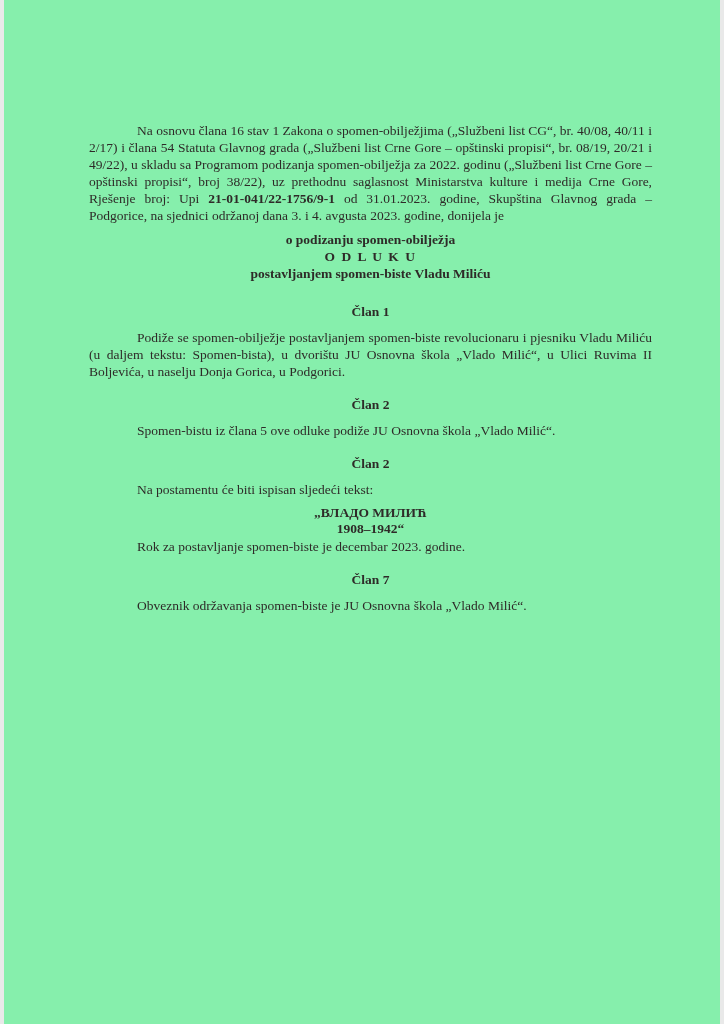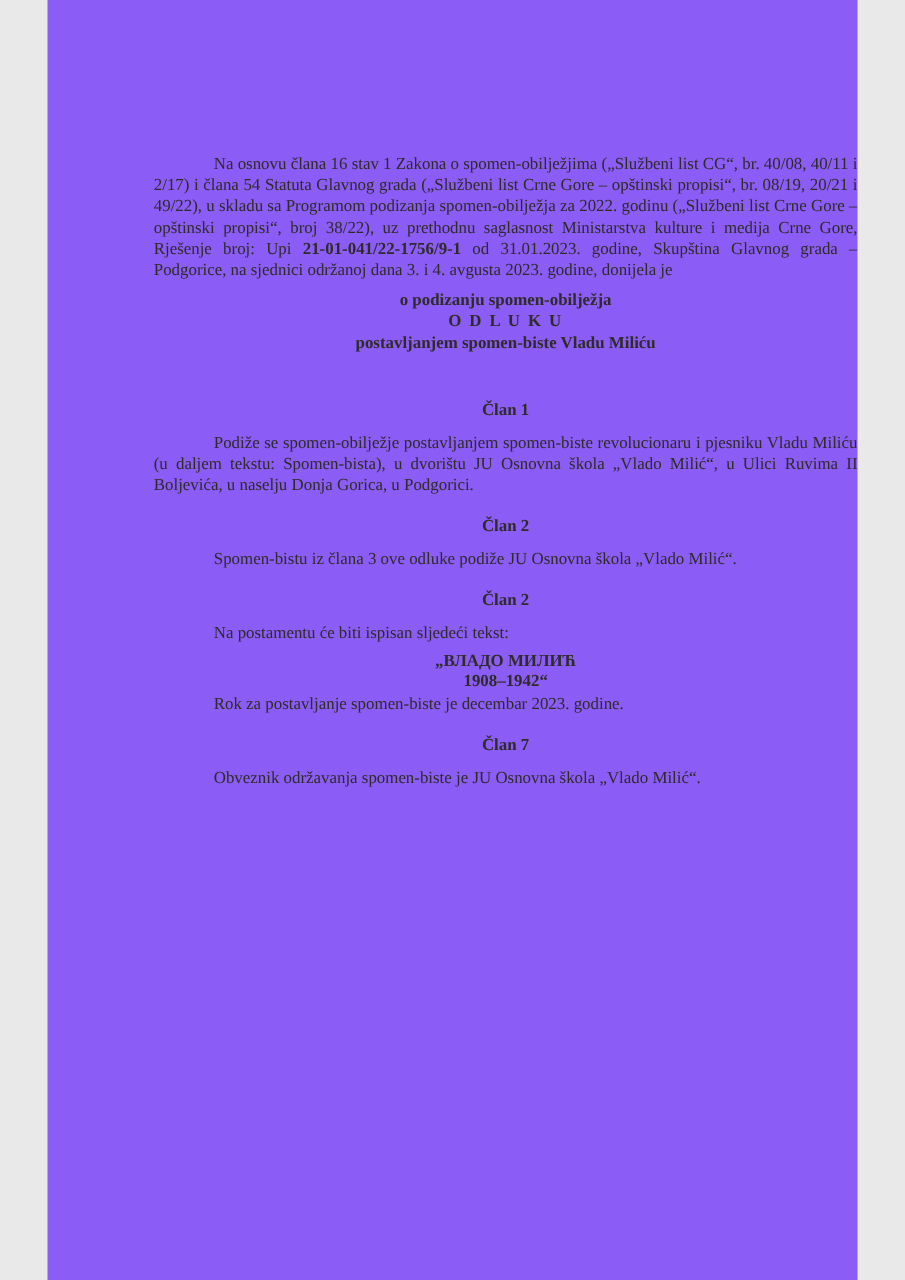--- a/index.html
+++ b/index.html
@@ -2,24 +2,24 @@
 <html lang="sr"><head>
 <meta charset="utf-8">
 <style>
   html, body {
     margin: 0;
     padding: 0;
     background: #e9e9e9;
   }
   .page {
     position: relative;
-    width: 648px;
+    width: 716px;
     height: 1024px;
     margin: 0 auto;
-    background: #8b5cf6;
+    background: #86efac;
     font-family: "Liberation Serif", "DejaVu Serif", serif;
     color: #2e2b28;
     overflow: hidden;
   }
   .content {
     position: absolute;
     left: 85px;
     top: 122px;
     width: 563px;
     font-size: 13.5px;
@@ -43,21 +43,21 @@
     margin-bottom: 1px;
   }
   .article-heading {
     margin: 16px 0 9px 0;
     font-size: 13.5px;
     line-height: 17px;
     text-align: center;
     font-weight: bold;
   }
   .article-heading.first {
-    margin-top: 36px;
+    margin-top: 20px;
   }
   .inscription {
     margin-top: 7px;
     text-align: center;
     font-weight: bold;
   }
   .inscription-line {
     line-height: 16.5px;
   }
 </style>
@@ -75,21 +75,21 @@
       <div class="title-line">postavljanjem spomen-biste Vladu Miliću</div>
     </div>
 
     <section>
       <h2 class="article-heading first">Član 1</h2>
       <p class="para"><span>Podiže se spomen-obilježje postavljanjem spomen-biste revolucionaru i pjesniku Vladu Miliću (u daljem tekstu: Spomen-bista), u dvorištu JU Osnovna škola „Vlado Milić“, u Ulici Ruvima II Boljevića, u naselju Donja Gorica, u Podgorici.</span></p>
     </section>
 
     <section>
       <h2 class="article-heading">Član 2</h2>
-      <p class="para"><span>Spomen-bistu iz člana 3 ove odluke podiže JU Osnovna škola „Vlado Milić“.</span></p>
+      <p class="para"><span>Spomen-bistu iz člana 5 ove odluke podiže JU Osnovna škola „Vlado Milić“.</span></p>
     </section>
 
 
 
     <section>
       <h2 class="article-heading">Član 2</h2>
       <p class="para"><span>Na postamentu će biti ispisan sljedeći tekst:</span></p>
       <div class="inscription">
         <div class="inscription-line">„ВЛАДО МИЛИЋ</div>
         <div class="inscription-line">1908–1942“</div>

